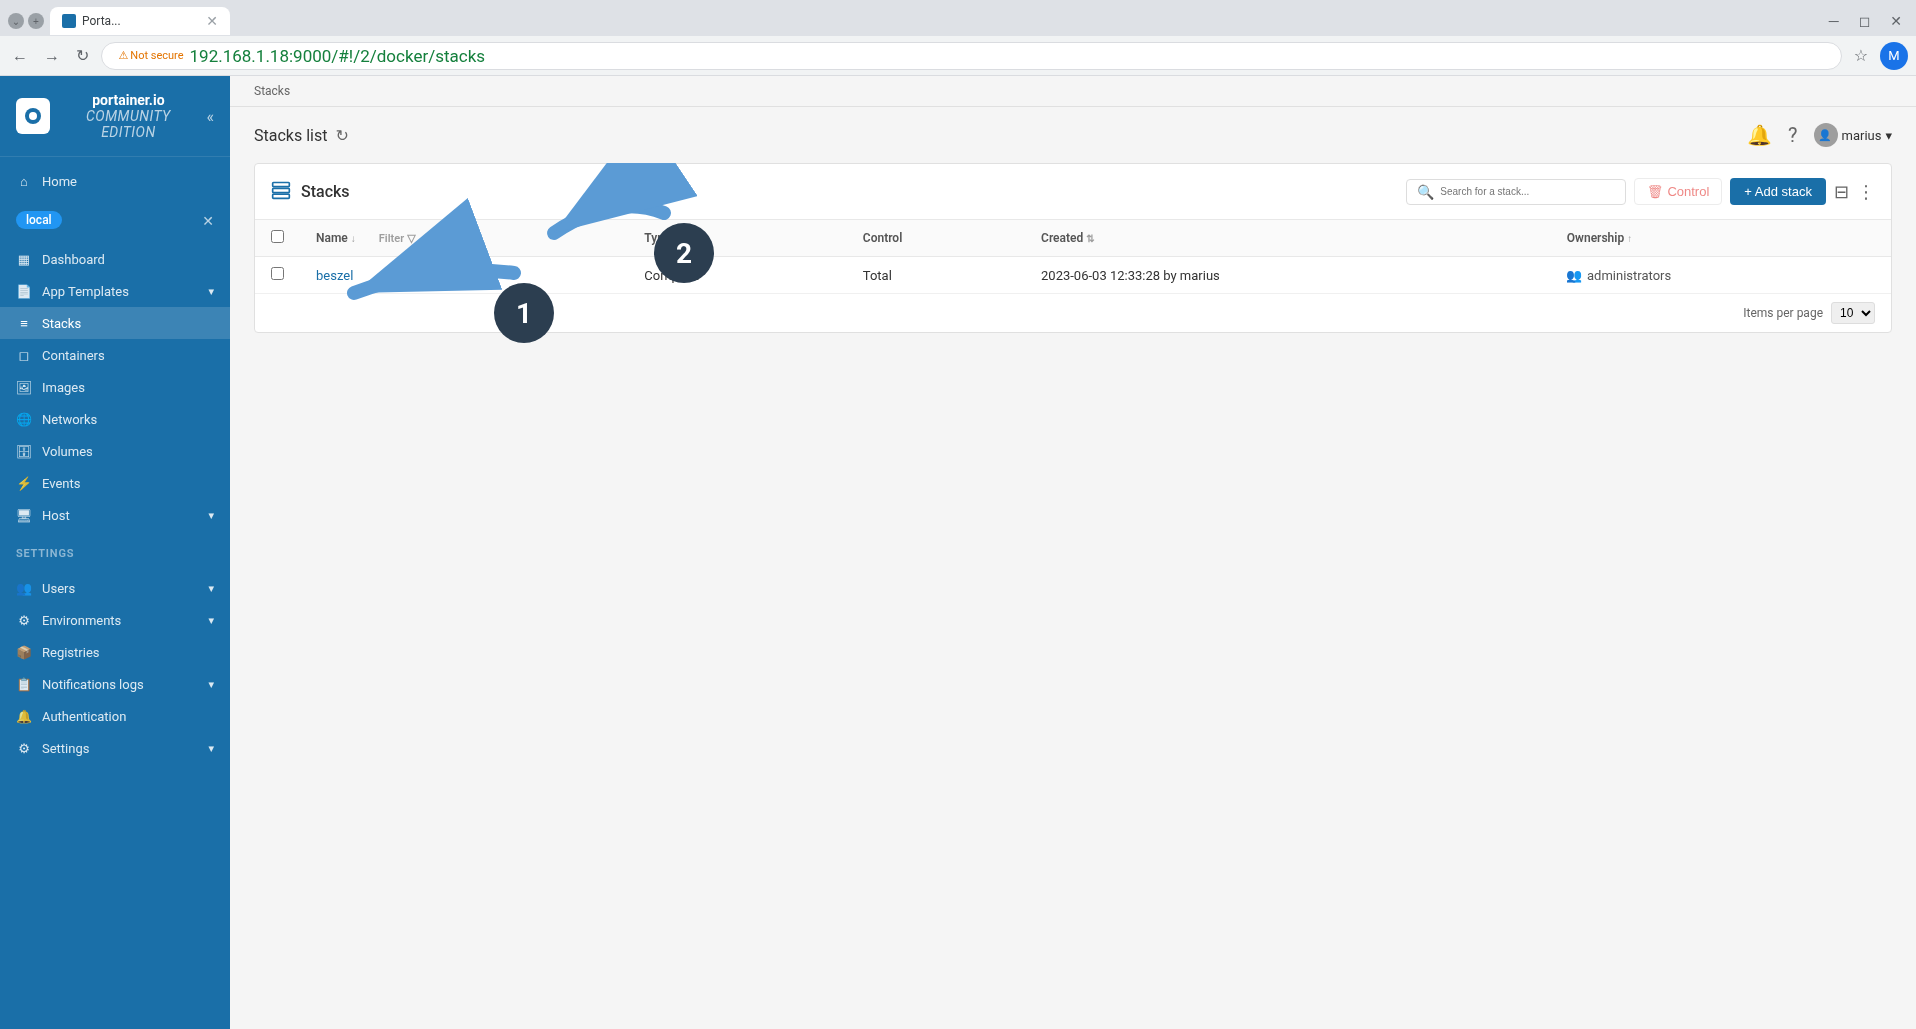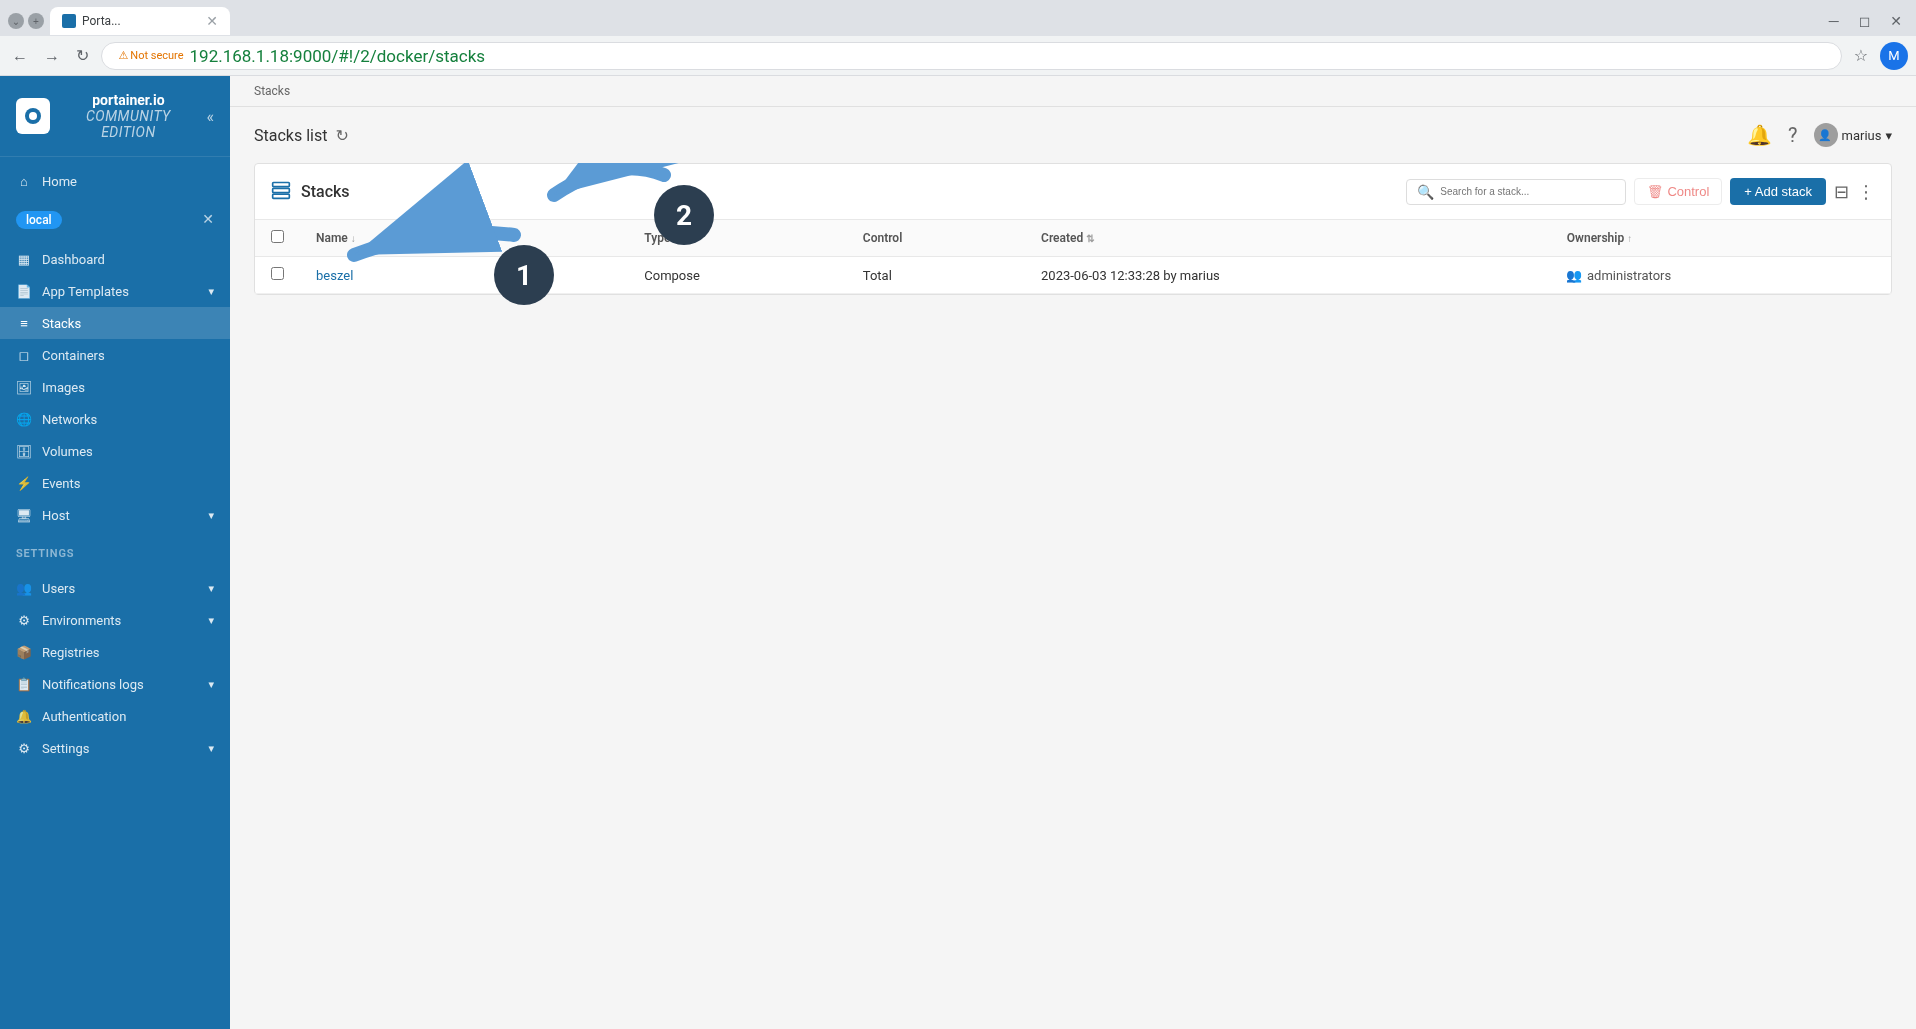--- a/index.html
+++ b/index.html
@@ -37,21 +37,21 @@
     .logo-name { font-size: 14px; font-weight: 700; color: white; }
     .logo-edition { font-size: 14px; color: rgba(255,255,255,0.7); text-transform: uppercase; letter-spacing: 0.5px; font-style: italic; }
     .sidebar-collapse { margin-left: auto; color: rgba(255,255,255,0.7); cursor: pointer; font-size: 16px; }
 
     .sidebar-section { padding: 8px 0; }
     .sidebar-item { padding: 8px 16px; display: flex; align-items: center; gap: 10px; cursor: pointer; color: rgba(255,255,255,0.85); transition: background 0.15s; font-size: 13px; }
     .sidebar-item.active { background: rgba(255,255,255,0.15); color: white; }
     .sidebar-item .icon { width: 16px; height: 16px; display: flex; align-items: center; justify-content: center; flex-shrink: 0; }
     .sidebar-item .chevron { margin-left: auto; font-size: 11px; }
 
-    .env-header { padding: 6px 16px; display: flex; align-items: flex-start; justify-content: space-between; }
+    .env-header { padding: 6px 16px; display: flex; align-items: flex-end; justify-content: space-between; }
     .env-badge { background: #2196F3; color: white; border-radius: 12px; padding: 2px 10px; font-size: 12px; font-weight: 500; }
     .env-close { color: rgba(255,255,255,0.7); cursor: pointer; font-size: 14px; }
 
     .settings-label { padding: 8px 16px 4px; font-size: 11px; color: rgba(255,255,255,0.5); text-transform: uppercase; letter-spacing: 0.8px; font-weight: 600; }
 
     
     .main { flex: 1; display: flex; flex-direction: column; overflow: hidden; background: #f5f5f5; }
     .breadcrumb { padding: 8px 24px; font-size: 12px; color: #666; background: #f5f5f5; border-bottom: 1px solid #e0e0e0; }
     .page-header { padding: 16px 24px; display: flex; align-items: center; justify-content: space-between; background: #f5f5f5; }
     .page-title { font-size: 16px; font-weight: 400; color: #333; display: flex; align-items: center; gap: 8px; }
@@ -324,20 +324,26 @@
                   <div class="ownership-cell">
                     <span>👥</span>
                     <span>administrators</span>
                   </div>
                 </td>
               </tr>
             </tbody>
           </table>
         </div>
 
+        <div class="table-footer">
+          <span>Items per page</span>
+          <select class="items-select">
+            <option>10</option>
+          </select>
+        </div>
       </div>
 
       <div style="position:relative; pointer-events:none;">
         <svg style="position:absolute; top:-340px; left:-20px; width:500px; height:400px; overflow:visible; pointer-events:none;">
 
           <defs>
             <marker id="arrowhead1" markerWidth="10" markerHeight="7" refX="10" refY="3.5" orient="auto">
               <polygon points="0 0, 10 3.5, 0 7" fill="#5b9bd5"></polygon>
             </marker>
             <marker id="arrowhead2" markerWidth="10" markerHeight="7" refX="0" refY="3.5" orient="auto-start-reverse">

